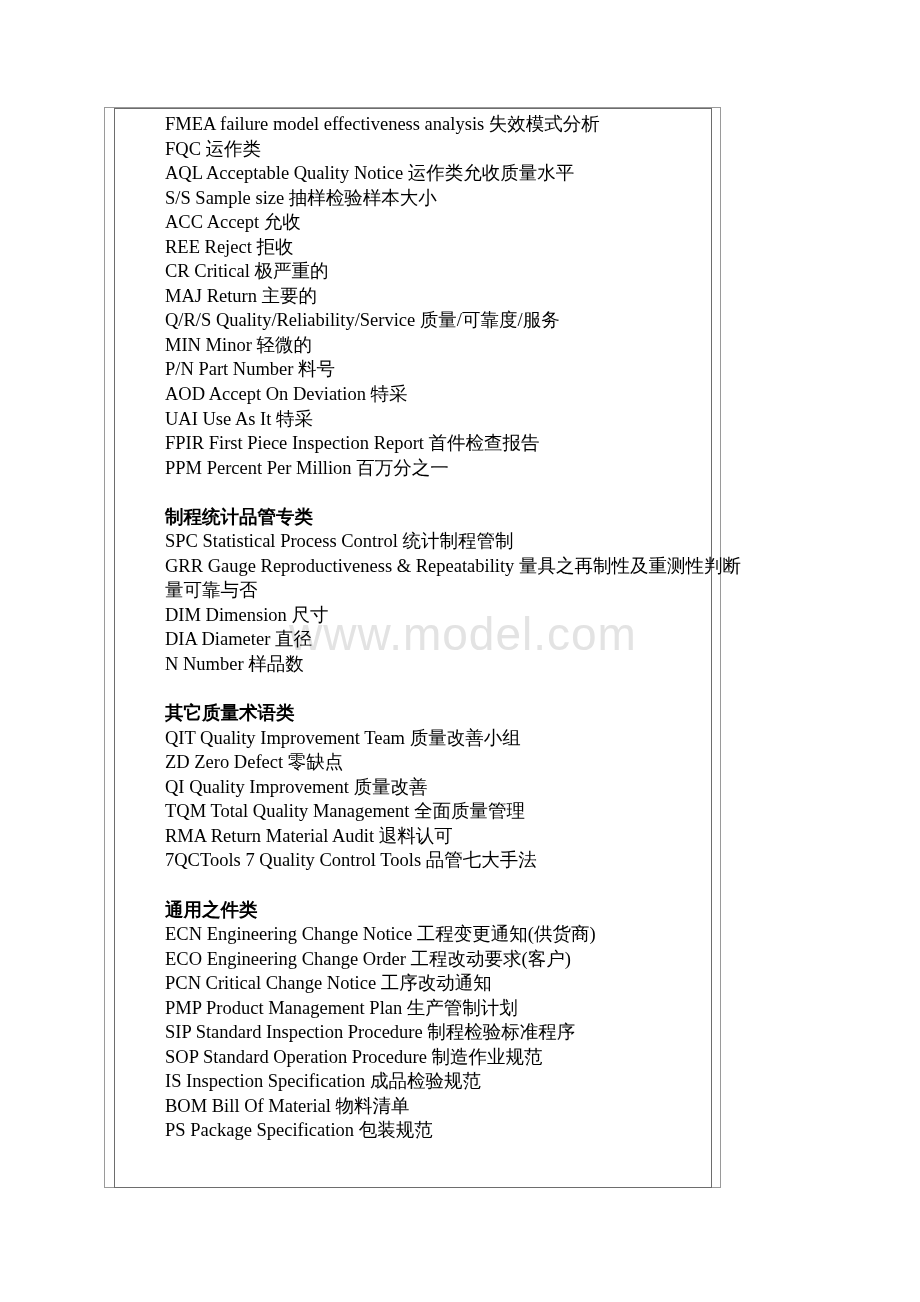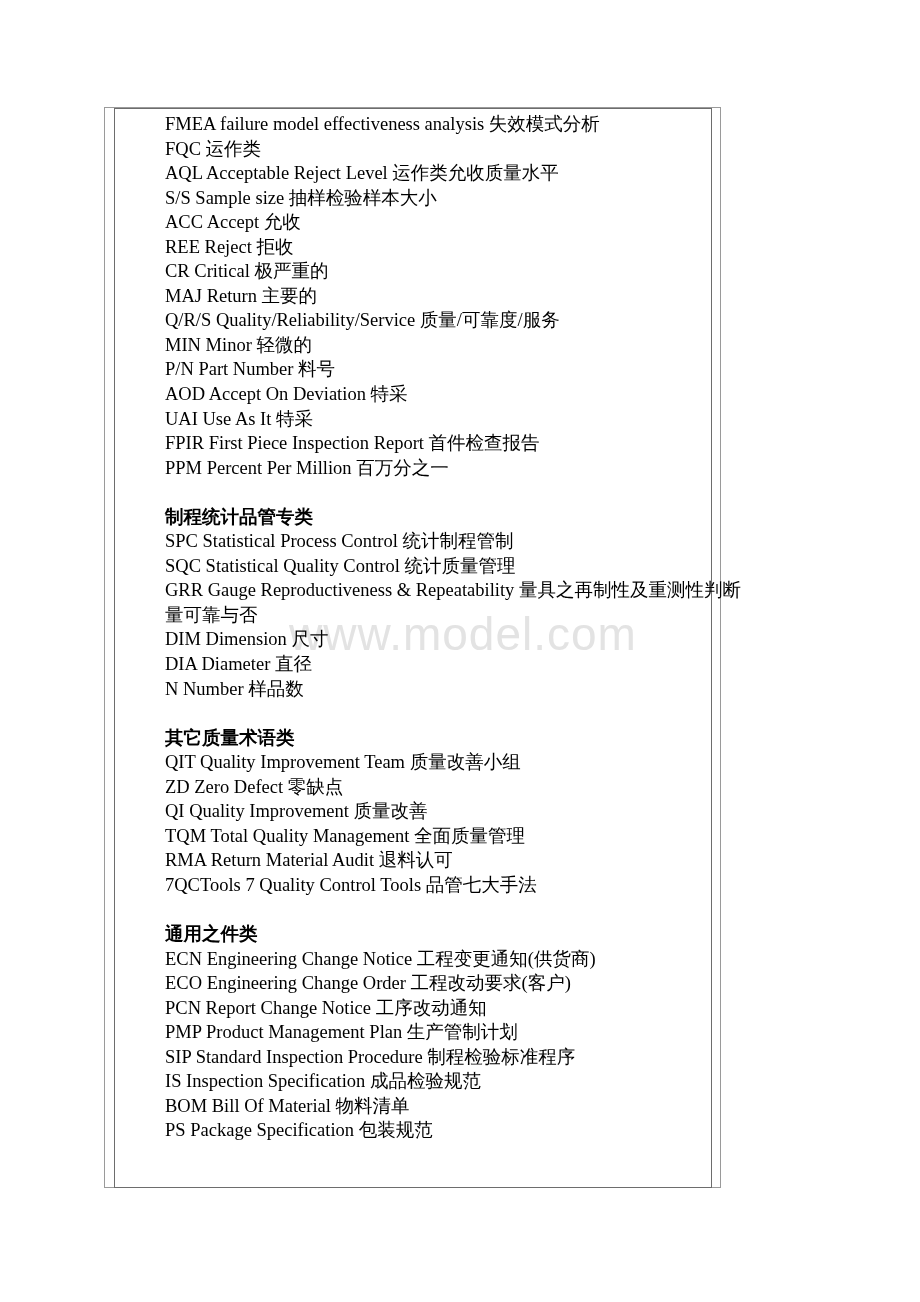--- a/index.html
+++ b/index.html
@@ -96,55 +96,55 @@
 <div id="page">
 
   <div id="watermark">www.model.com</div>
 
   <div id="outer-frame"></div>
 
   <div id="text-frame">
     <div id="lines">
         <div class="line">FMEA failure model effectiveness analysis 失效模式分析</div>
         <div class="line">FQC 运作类</div>
-        <div class="line">AQL Acceptable Reject Level 运作类允收质量水平</div>
+        <div class="line">AQL Acceptable Quality Notice 运作类允收质量水平</div>
         <div class="line">S/S Sample size 抽样检验样本大小</div>
         <div class="line">ACC Accept 允收</div>
         <div class="line">REE Reject 拒收</div>
         <div class="line">CR Critical 极严重的</div>
         <div class="line">MAJ Return 主要的</div>
         <div class="line">Q/R/S Quality/Reliability/Service 质量/可靠度/服务</div>
         <div class="line">MIN Minor 轻微的</div>
         <div class="line">P/N Part Number 料号</div>
         <div class="line">AOD Accept On Deviation 特采</div>
         <div class="line">UAI Use As It 特采</div>
         <div class="line">FPIR First Piece Inspection Report 首件检查报告</div>
         <div class="line">PPM Percent Per Million 百万分之一</div>
         <div class="line blank"></div>
         <div class="line section">制程统计品管专类</div>
         <div class="line">SPC Statistical Process Control 统计制程管制</div>
-        <div class="line">SQC Statistical Quality Control 统计质量管理</div>
         <div class="line">GRR Gauge Reproductiveness &amp; Repeatability 量具之再制性及重测性判断量可靠与否</div>
         <div class="line">DIM Dimension 尺寸</div>
         <div class="line">DIA Diameter 直径</div>
         <div class="line">N Number 样品数</div>
         <div class="line blank"></div>
         <div class="line section">其它质量术语类</div>
         <div class="line">QIT Quality Improvement Team 质量改善小组</div>
         <div class="line">ZD Zero Defect 零缺点</div>
         <div class="line">QI Quality Improvement 质量改善</div>
         <div class="line">TQM Total Quality Management 全面质量管理</div>
         <div class="line">RMA Return Material Audit 退料认可</div>
         <div class="line">7QCTools 7 Quality Control Tools 品管七大手法</div>
         <div class="line blank"></div>
         <div class="line section">通用之件类</div>
         <div class="line">ECN Engineering Change Notice 工程变更通知(供货商)</div>
         <div class="line">ECO Engineering Change Order 工程改动要求(客户)</div>
-        <div class="line">PCN Report Change Notice 工序改动通知</div>
+        <div class="line">PCN Critical Change Notice 工序改动通知</div>
         <div class="line">PMP Product Management Plan 生产管制计划</div>
         <div class="line">SIP Standard Inspection Procedure 制程检验标准程序</div>
+        <div class="line">SOP Standard Operation Procedure 制造作业规范</div>
         <div class="line">IS Inspection Specification 成品检验规范</div>
         <div class="line">BOM Bill Of Material 物料清单</div>
         <div class="line">PS Package Specification 包装规范</div>
       </div>
   </div>
 
 </div>
 
 </body></html>

